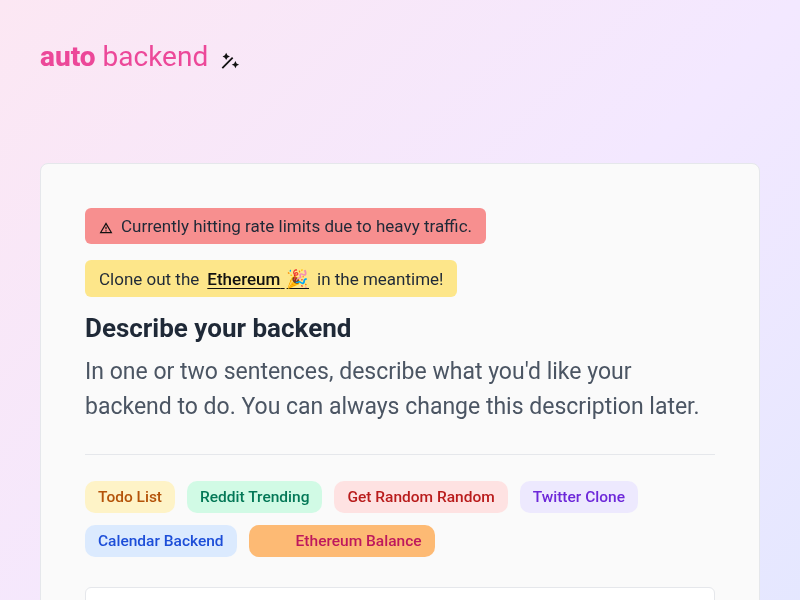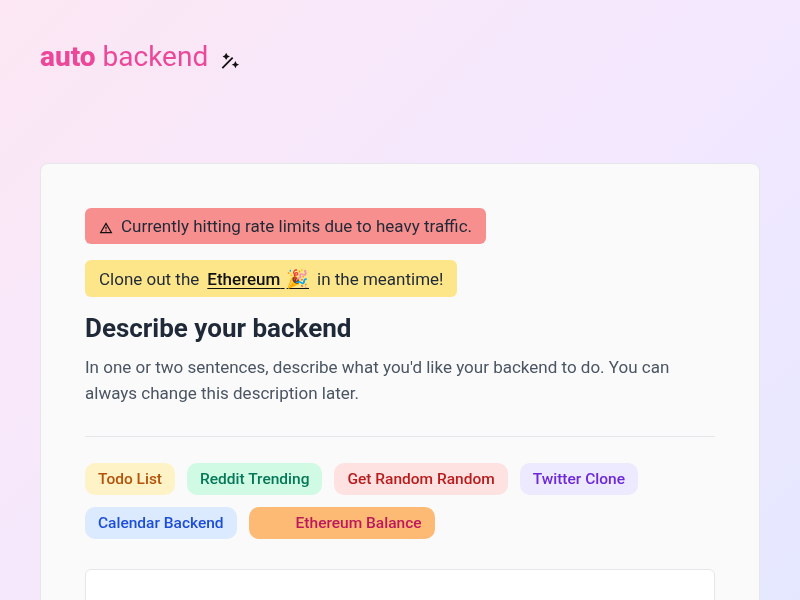--- a/index.html
+++ b/index.html
@@ -73,21 +73,21 @@
       font-size: 18px;
       margin-left: 2px;
     }
     .heading {
       font-size: 26px;
       font-weight: 700;
       color: #1f2937;
       margin-bottom: 12px;
     }
     .subtext {
-      font-size: 17px;
+      font-size: 23px;
       color: #4b5563;
       line-height: 1.5;
       margin-bottom: 30px;
     }
     .divider {
       border: none;
       border-top: 1px solid #e5e7eb;
       margin-bottom: 26px;
     }
     .chips {

